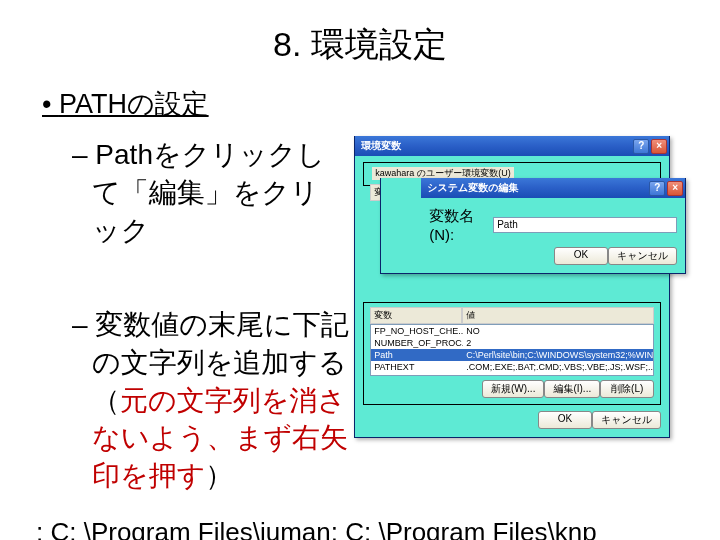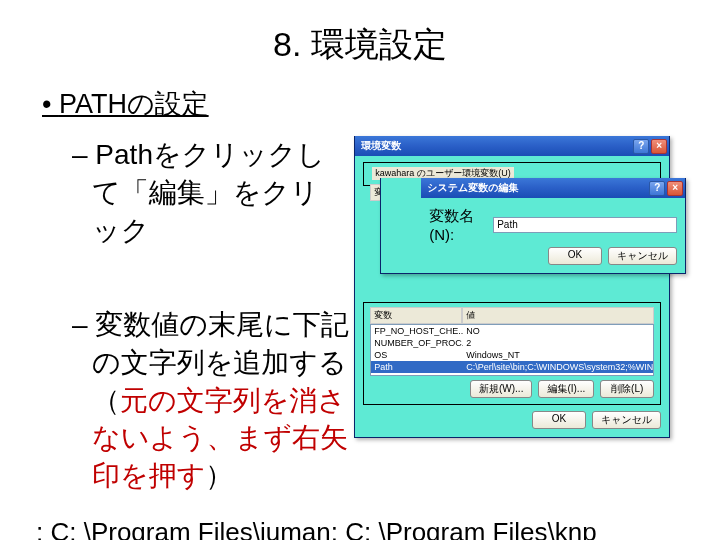--- a/index.html
+++ b/index.html
@@ -89,21 +89,21 @@
   .listhead, .listrow {
     display: flex;
     font-size: 9px;
   }
   .listhead div { background:#ece9d8; border:1px solid #ccc; padding:1px 3px; }
   .c1 { width: 92px; }
   .c2 { flex:1; }
   .listbox { border:1px solid #7f9db9; background:#fff; height:52px; overflow:hidden;}
   .listrow div { padding:1px 3px; white-space:nowrap; overflow:hidden; text-overflow:clip;}
   .listrow.sel { background:#316ac5; color:#fff; }
-  .btnrow { display:flex; justify-content:flex-end; gap:6px; margin-top:4px;}
+  .btnrow { display:flex; justify-content:flex-end; gap:0; margin-top:4px;}
   .wbtn {
     font-size:10px;
     background: linear-gradient(#fff,#ece9d8);
     border:1px solid #888;
     border-radius:3px;
     padding:1px 8px;
     min-width:54px;
     text-align:center;
   }
   .formrow { display:flex; align-items:center; gap:6px; margin:3px 0;}
@@ -157,24 +157,20 @@
             </div>
             <div class="listbox">
               <div class="listrow">
                   <div class="c1">FP_NO_HOST_CHE...</div>
                   <div class="c2">NO</div>
                 </div>
               <div class="listrow">
                   <div class="c1">NUMBER_OF_PROC...</div>
                   <div class="c2">2</div>
                 </div>
-              <div class="listrow">
-                  <div class="c1">OS</div>
-                  <div class="c2">Windows_NT</div>
-                </div>
               <div class="listrow sel">
                   <div class="c1">Path</div>
                   <div class="c2">C:\Perl\site\bin;C:\WINDOWS\system32;%WIND...</div>
                 </div>
               <div class="listrow">
                   <div class="c1">PATHEXT</div>
                   <div class="c2">.COM;.EXE;.BAT;.CMD;.VBS;.VBE;.JS;.WSF;...</div>
                 </div>
             </div>
             <div class="btnrow">

